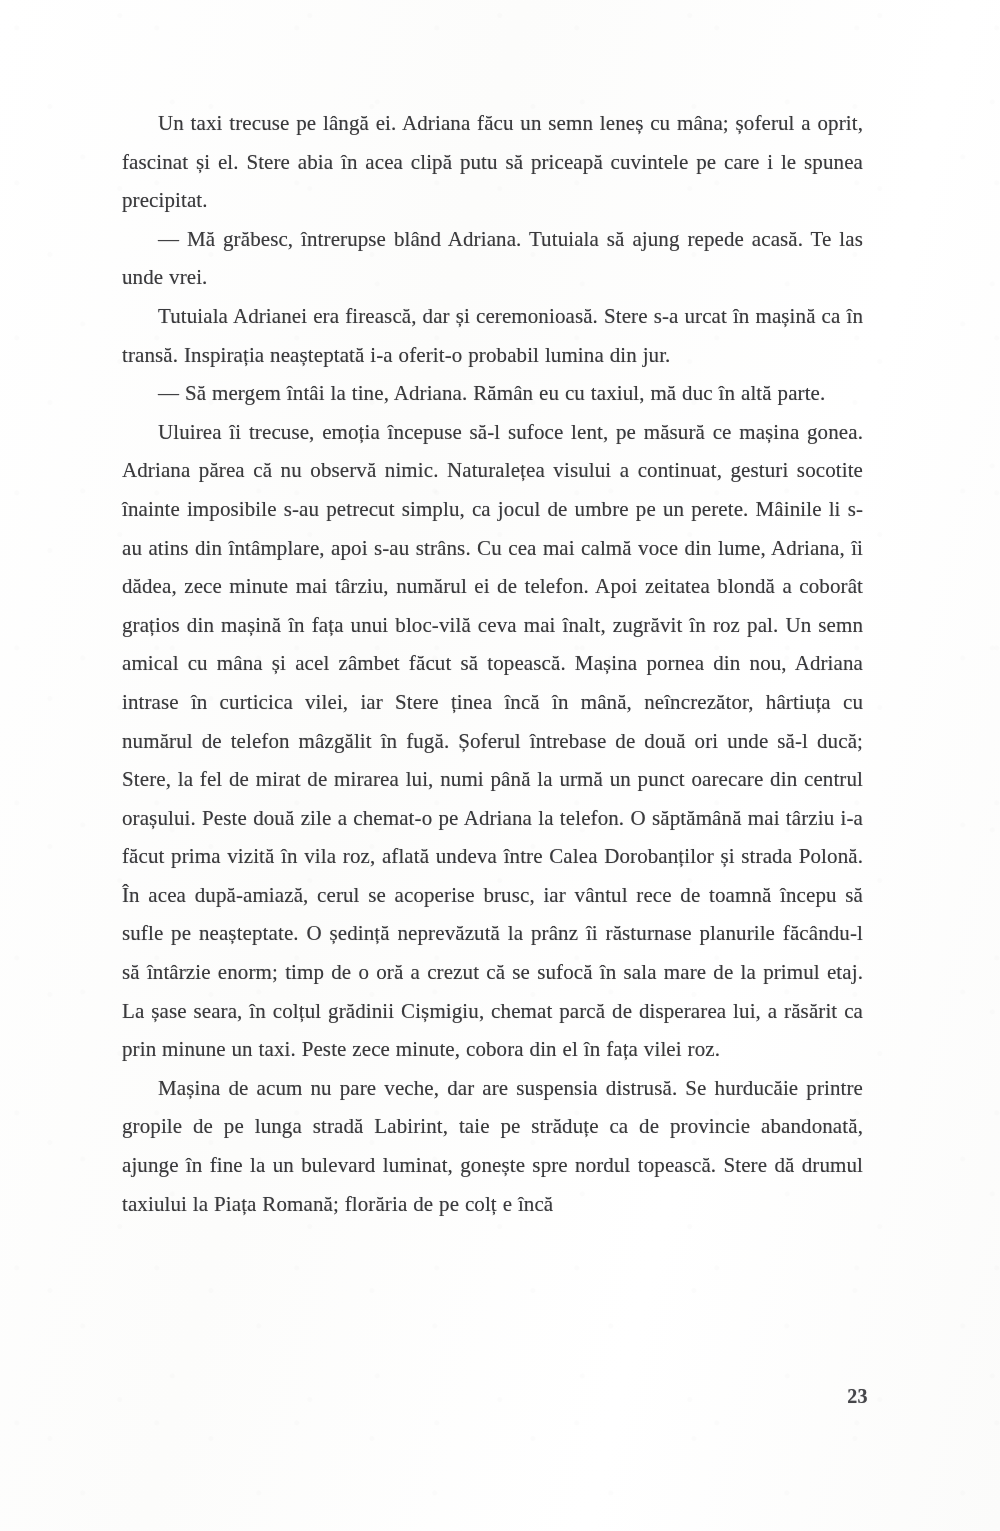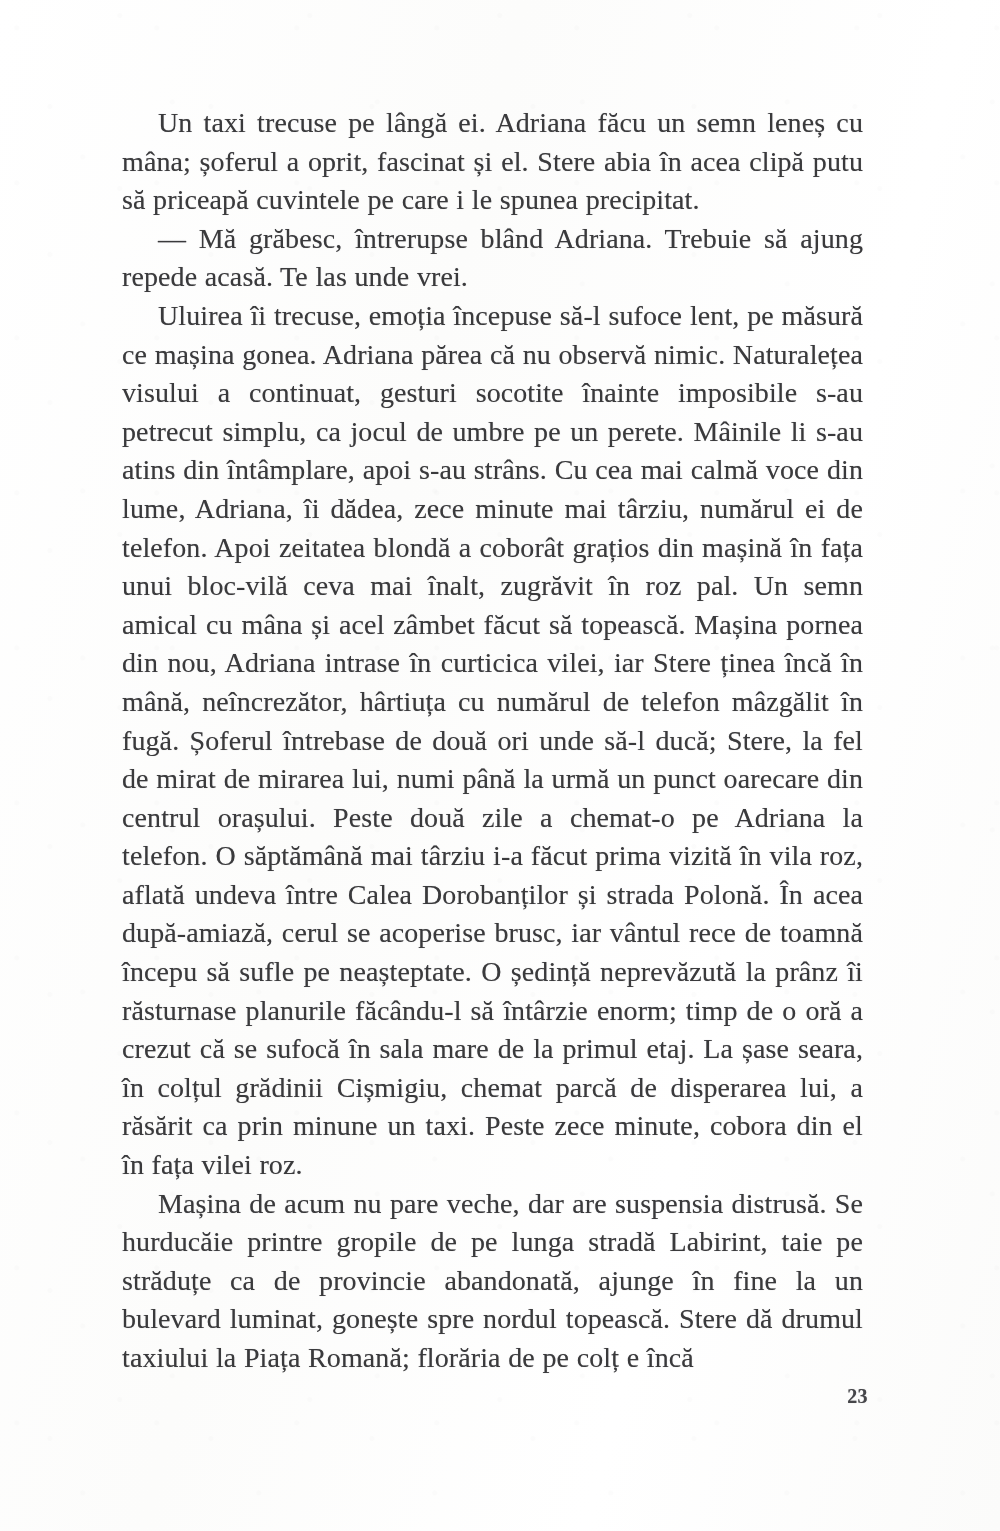--- a/index.html
+++ b/index.html
@@ -33,21 +33,21 @@
     position: absolute;
     left: 122px;
     top: 104px;
     width: 741px;
   }
 
   p.para {
     margin: 0;
     text-align: justify;
     text-justify: inter-word;
-    font-size: 28px;
+    font-size: 21px;
     line-height: 38.6px;
     color: #3a3a3c;
     letter-spacing: 0.1px;
     word-spacing: 0.5px;
     text-indent: 36px;
     
     text-shadow: 0 0 0.7px rgba(90,90,95,0.55);
     -webkit-font-smoothing: antialiased;
   }
   p.para:last-child {
@@ -72,23 +72,25 @@
 </style>
 </head>
 <body>
 
 <div class="page">
 
   <div class="text-block">
 
     <p class="para">Un taxi trecuse pe lângă ei. Adriana făcu un semn leneș cu mâna; șoferul a oprit, fascinat și el. Stere abia în acea clipă putu să priceapă cuvintele pe care i le spunea precipitat.</p>
 
-    <p class="para dialogue">— Mă grăbesc, întrerupse blând Adriana. Trebuie să ajung repede acasă. Te las unde vrei.</p>
+    <p class="para dialogue">— Mă grăbesc, întrerupse blând Adriana. Tutuiala să ajung repede acasă. Te las unde vrei.</p>
 
+    <p class="para">Tutuiala Adrianei era firească, dar și ceremonioasă. Stere s-a urcat în mașină ca în transă. Inspirația neașteptată i-a oferit-o probabil lumina din jur.</p>
 
+    <p class="para dialogue">— Să mergem întâi la tine, Adriana. Rămân eu cu taxiul, mă duc în altă parte.</p>
 
     <p class="para">Uluirea îi trecuse, emoția începuse să-l sufoce lent, pe măsură ce mașina gonea. Adriana părea că nu observă nimic. Naturalețea visului a continuat, gesturi socotite înainte imposibile s-au petrecut simplu, ca jocul de umbre pe un perete. Mâinile li s-au atins din întâmplare, apoi s-au strâns. Cu cea mai calmă voce din lume, Adriana, îi dădea, zece minute mai târziu, numărul ei de telefon. Apoi zeitatea blondă a coborât grațios din mașină în fața unui bloc-vilă ceva mai înalt, zugrăvit în roz pal. Un semn amical cu mâna și acel zâmbet făcut să topească. Mașina pornea din nou, Adriana intrase în curticica vilei, iar Stere ținea încă în mână, neîncrezător, hârtiuța cu numărul de telefon mâzgălit în fugă. Șoferul întrebase de două ori unde să-l ducă; Stere, la fel de mirat de mirarea lui, numi până la urmă un punct oarecare din centrul orașului. Peste două zile a chemat-o pe Adriana la telefon. O săptămână mai târziu i-a făcut prima vizită în vila roz, aflată undeva între Calea Dorobanților și strada Polonă. În acea după-amiază, cerul se acoperise brusc, iar vântul rece de toamnă începu să sufle pe neașteptate. O ședință neprevăzută la prânz îi răsturnase planurile făcându-l să întârzie enorm; timp de o oră a crezut că se sufocă în sala mare de la primul etaj. La șase seara, în colțul grădinii Cișmigiu, chemat parcă de disperarea lui, a răsărit ca prin minune un taxi. Peste zece minute, cobora din el în fața vilei roz.</p>
 
     <p class="para">Mașina de acum nu pare veche, dar are suspensia distrusă. Se hurducăie printre gropile de pe lunga stradă Labirint, taie pe străduțe ca de provincie abandonată, ajunge în fine la un bulevard luminat, gonește spre nordul topească. Stere dă drumul taxiului la Piața Romană; florăria de pe colț e încă</p>
 
   </div>
 
   <div class="page-number">23</div>
 
 </div>

